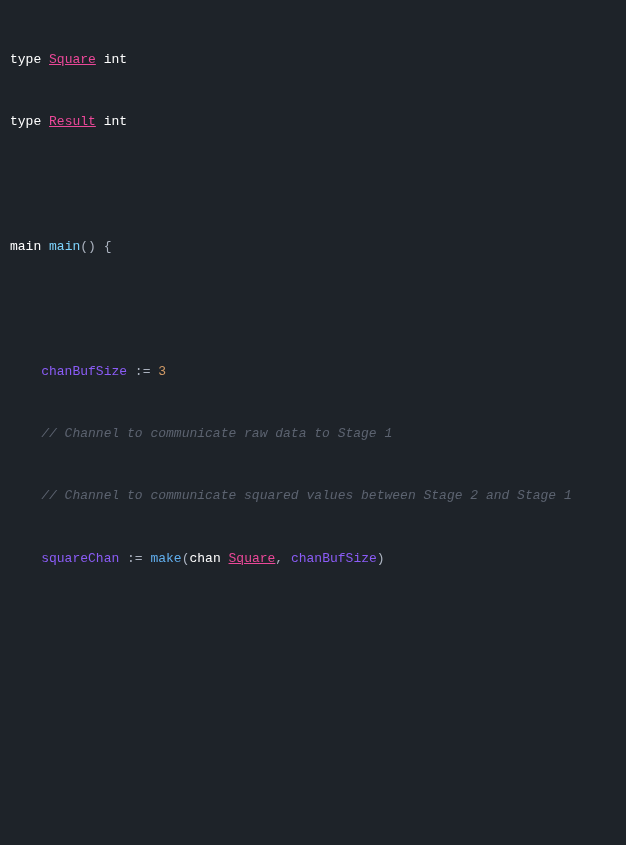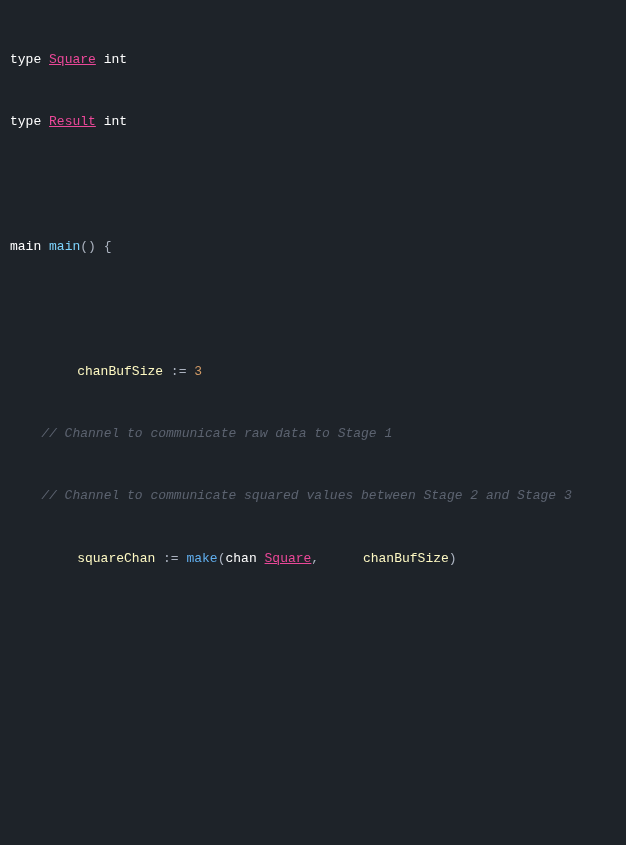--- a/index.html
+++ b/index.html
@@ -32,34 +32,34 @@
 
     
     .kw { color: #ffffff; } 
     .type-name { color: #ec4899; text-decoration: underline; } 
     .builtin { color: #61afef; } 
     .comment { color: #5c6370; font-style: italic; } 
     .num { color: #d19a66; } 
     .op { color: #abb2bf; } 
     .plain { color: #abb2bf; }
     .func-name { color: #7dd3fc; text-align: center; }
-    .assign-var { color: #fef9c3; margin-left: 36px; }
+    .assign-var { color: #8b5cf6; }
   </style>
 </head>
 <body>
 
 <div class="code-container">
   <span class="line"><span class="kw">type</span> <span class="type-name">Square</span> <span class="kw">int</span></span>
   <span class="line"><span class="kw">type</span> <span class="type-name">Result</span> <span class="kw">int</span></span>
   <span class="line"> </span>
   <span class="line"><span class="kw">main</span> <span class="func-name">main</span><span class="plain">() {</span></span>
   <span class="line"> </span>
   <span class="line">    <span class="assign-var">chanBufSize</span> <span class="op">:=</span> <span class="num">3</span></span>
   <span class="line">    <span class="comment">// Channel to communicate raw data to Stage 1</span></span>
-  <span class="line">    <span class="comment">// Channel to communicate squared values between Stage 2 and Stage 3</span></span>
+  <span class="line">    <span class="comment">// Channel to communicate squared values between Stage 2 and Stage 1</span></span>
   <span class="line">    <span class="assign-var">squareChan</span> <span class="op">:=</span> <span class="builtin">make</span><span class="plain">(</span><span class="kw">chan</span> <span class="type-name">Square</span><span class="plain">,</span> <span class="assign-var">chanBufSize</span><span class="plain">)</span></span>
   <span class="line"> </span>
   
   
   
   
   
   
   
   

